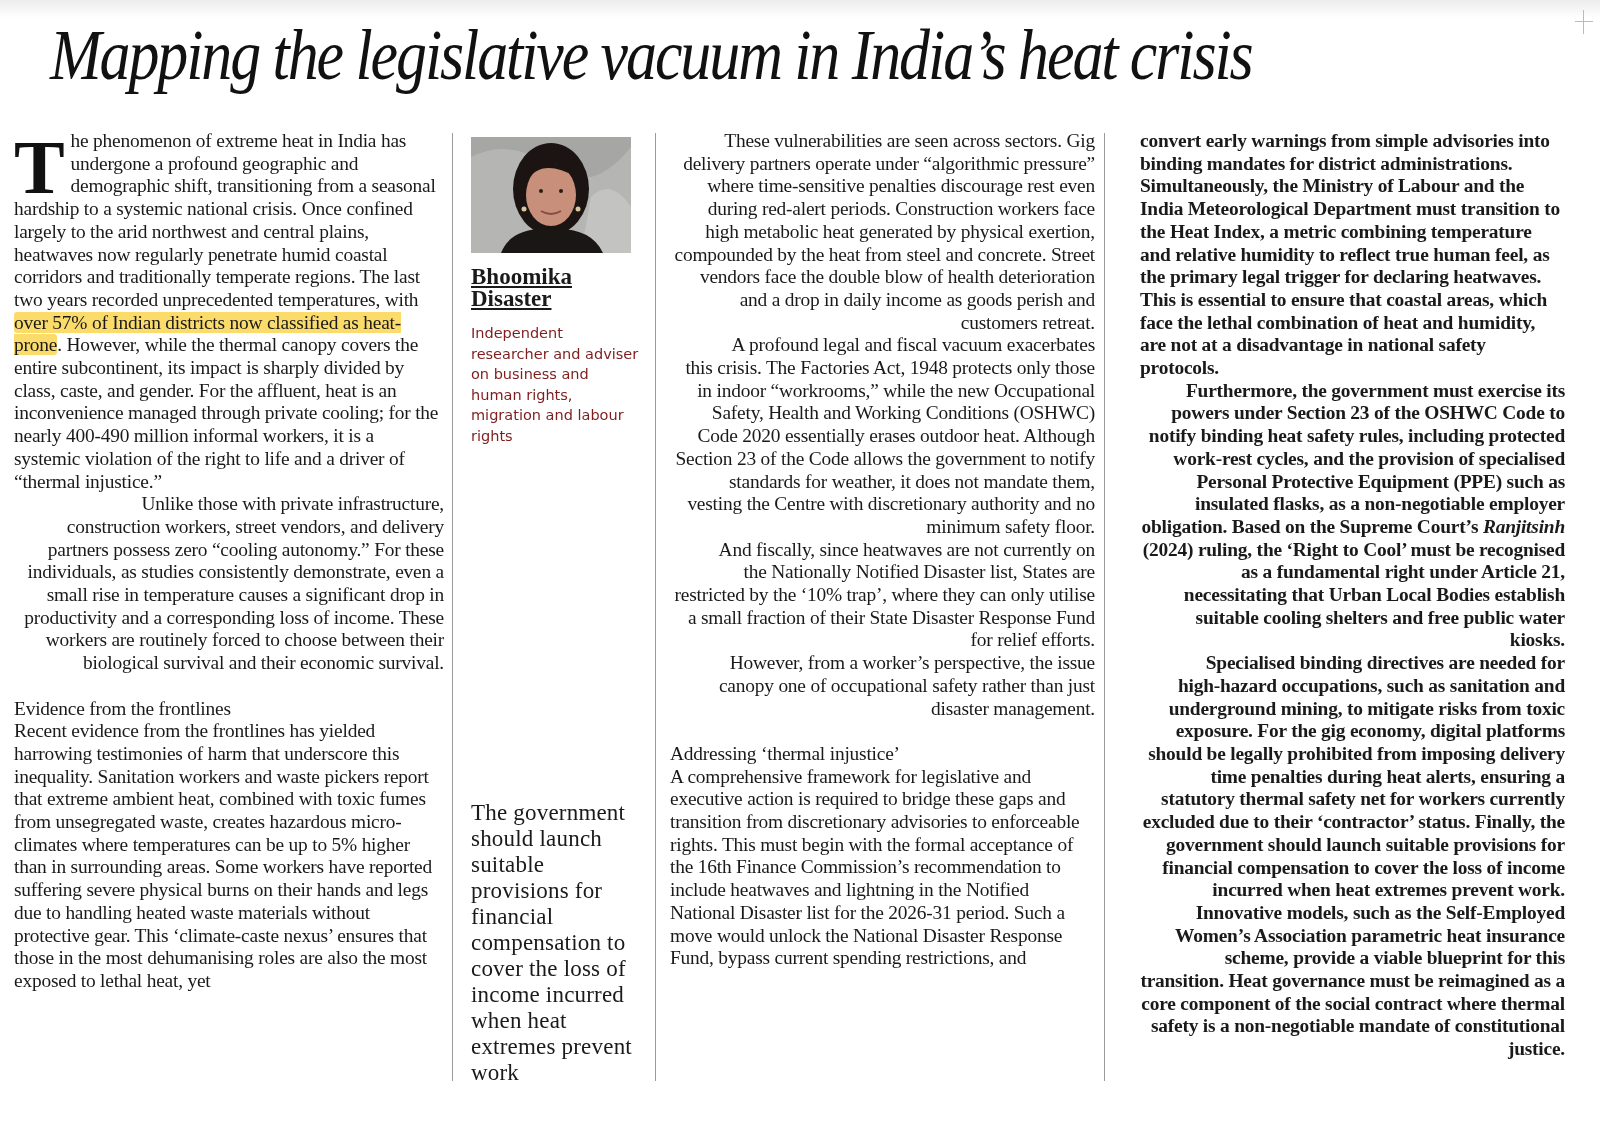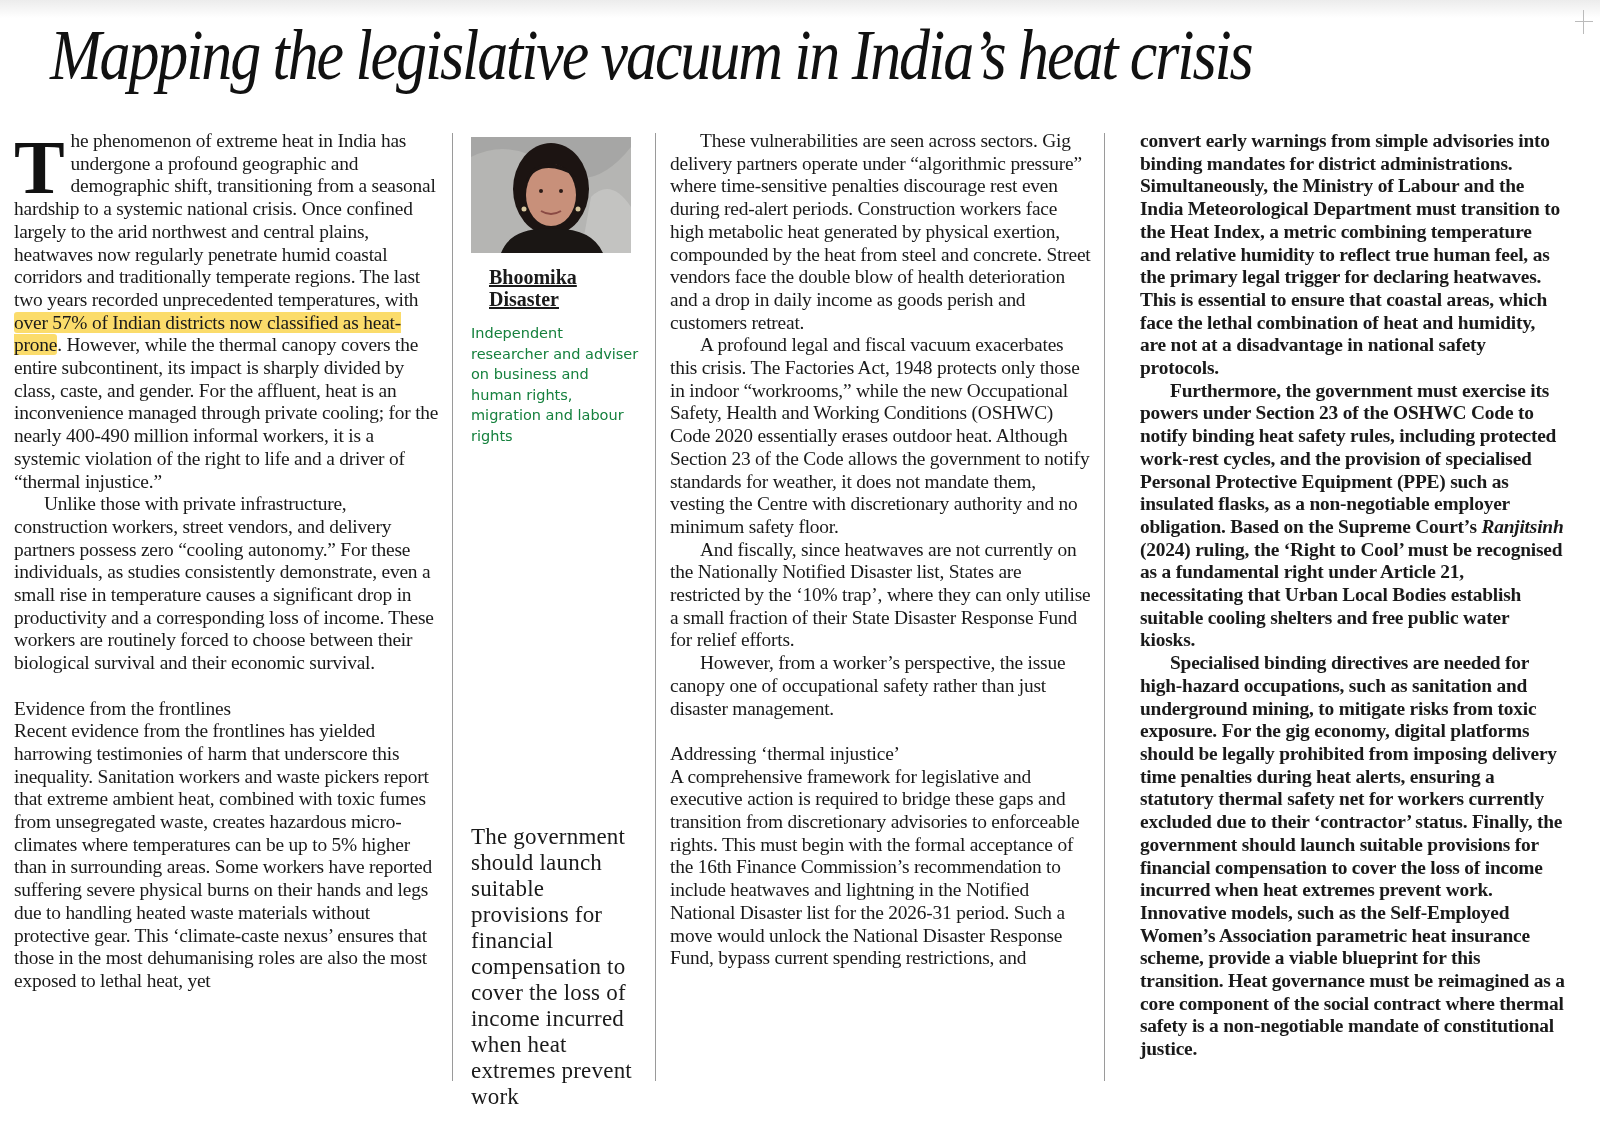--- a/index.html
+++ b/index.html
@@ -3,33 +3,33 @@
 <meta charset="utf-8">
 <style>
   html, body { margin: 0; padding: 0; background: #ffffff; }
   body { width: 1600px; height: 1126px; overflow: hidden; position: relative; font-family: "Liberation Serif", serif; color: #1a1a1a; }
   .topshade { position: absolute; left: 0; top: 0; width: 1600px; height: 18px; background: linear-gradient(#ececec, #ffffff); }
   .cropmark { position: absolute; left: 1583px; top: 10px; width: 1px; height: 24px; background: #bbb; }
   .cropmark2 { position: absolute; left: 1575px; top: 21px; width: 18px; height: 1px; background: #bbb; }
   .headline { position: absolute; left: 50px; top: 10px; width: 1520px; margin: 0; font-family: "Liberation Serif", serif; font-style: italic; font-weight: normal; font-size: 72px; letter-spacing: -2.4px; line-height: 90px; color: #111; transform: scaleX(0.86); transform-origin: left top; white-space: nowrap; }
   .col { position: absolute; top: 130px; font-size: 19.4px; line-height: 22.7px; letter-spacing: -0.2px; }
   .col p { margin: 0; }
-  .col p.indent { text-indent: 30px; }
+  .col p.indent { text-indent: 30px; text-align: right; }
   .col1 { left: 14px; width: 430px; }
   .col3 { left: 670px; width: 425px; }
   .col4 { left: 1140px; width: 425px; font-weight: bold; }
   .rule { position: absolute; width: 1px; background: #9a9a9a; }
   .dropcap { float: left; font-size: 76px; line-height: 58px; font-weight: bold; margin: 8px 6px 0 0; font-family: "Liberation Serif", serif; color: #111; }
   .highlight { background: #fbdc6b; border-radius: 3px; }
   .subhead { font-weight: normal; margin: 0; }
   .gap { height: 22.7px; }
   .photo { position: absolute; left: 471px; top: 137px; width: 160px; height: 116px; overflow: hidden; background: linear-gradient(135deg, #a9a9a9 0%, #cfcfcf 30%, #9b9b9b 60%, #c4c4c4 100%); }
-  .author-name { position: absolute; left: 489px; top: 266px; width: 170px; font-weight: bold; font-size: 20px; line-height: 22px; text-decoration: underline; }
-  .author-bio { position: absolute; left: 471px; top: 323px; width: 170px; font-family: "DejaVu Sans", sans-serif; font-size: 14.5px; line-height: 20.5px; color: #15803d; }
-  .pullquote { position: absolute; left: 471px; top: 800px; width: 165px; font-size: 23px; line-height: 26px; color: #1a1a1a; letter-spacing: 0.2px; margin-top: 24px; }
+  .author-name { position: absolute; left: 471px; top: 266px; width: 170px; font-weight: bold; font-size: 23px; line-height: 22px; text-decoration: underline; }
+  .author-bio { position: absolute; left: 471px; top: 323px; width: 170px; font-family: "DejaVu Sans", sans-serif; font-size: 14.5px; line-height: 20.5px; color: #7f1d1d; }
+  .pullquote { position: absolute; left: 471px; top: 800px; width: 165px; font-size: 23px; line-height: 26px; color: #1a1a1a; letter-spacing: 0.2px; }
   i { font-style: italic; }
 </style>
 </head>
 <body>
 
 <div class="topshade"></div>
 <div class="cropmark"></div>
 <div class="cropmark2"></div>
 
 <h1 class="headline">Mapping the legislative vacuum in India’s heat crisis</h1>

